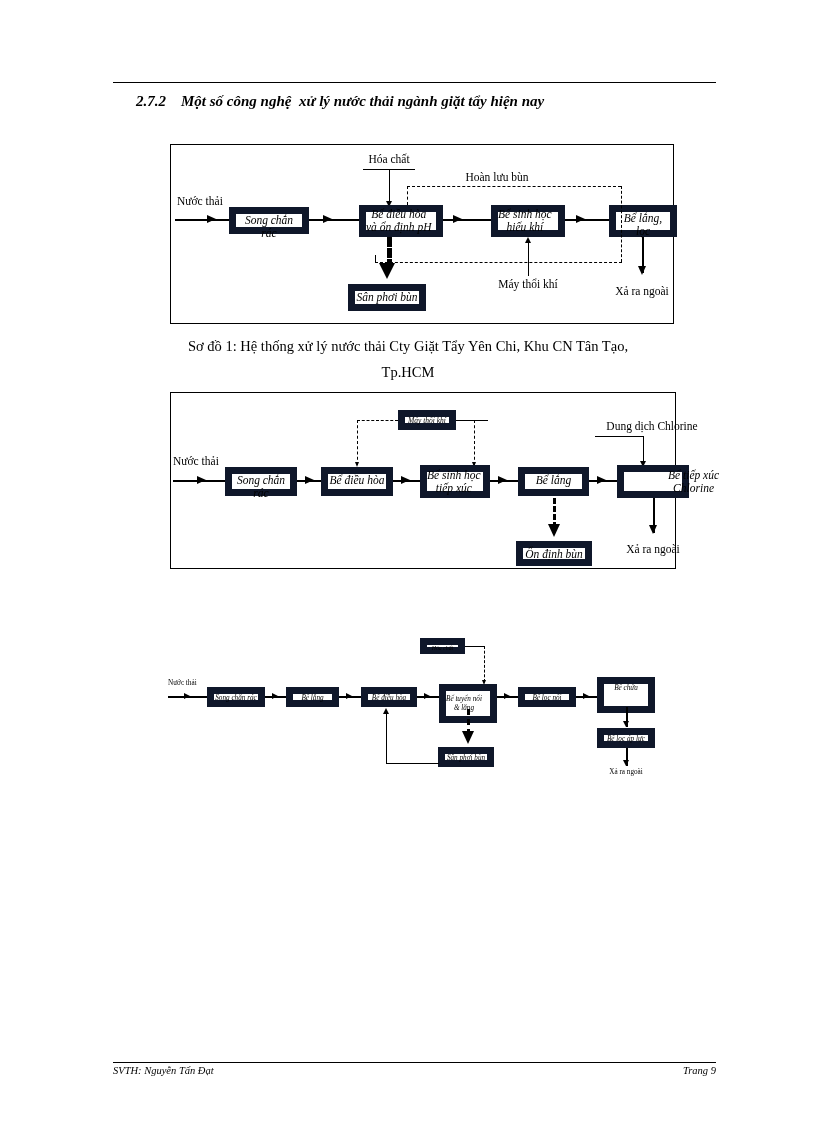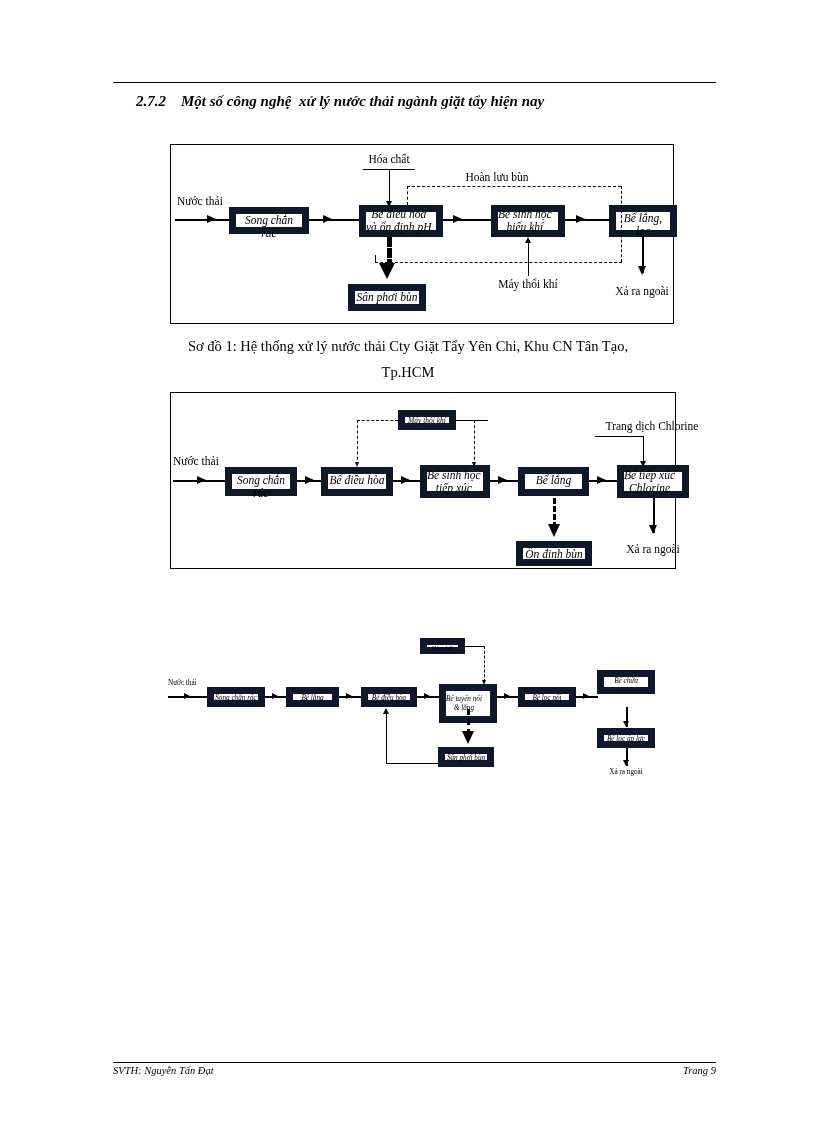--- a/index.html
+++ b/index.html
@@ -188,26 +188,26 @@
       </div>
     <div class="hline" style="left:319px;top:87px;width:29px;"></div>
     <div class="ar r" style="left:327px;top:83px;"></div>
 
     <div class="box" style="left:347px;top:74px;width:71px;height:29px;">
         <span>Bể lắng</span>
       </div>
     <div class="hline" style="left:418px;top:87px;width:29px;"></div>
     <div class="ar r" style="left:426px;top:83px;"></div>
 
-    <div class="lbl c" style="left:481px;top:27px;">Trang dịch Chlorine</div>
+    <div class="lbl c" style="left:481px;top:27px;">Dung dịch Chlorine</div>
     <div class="hline thin" style="left:424px;top:43px;width:48px;"></div>
     <div class="vline thin" style="left:472px;top:43px;height:27px;"></div>
     <div class="ar d sm" style="left:469px;top:68px;"></div>
 
-    <div class="box" style="left:446px;top:72px;width:72px;height:33px;flex-direction:column;">
+    <div class="box" style="left:446px;top:72px;width:72px;height:33px;flex-direction:column;padding-left:44px;">
         <span style="white-space:pre;">Bể tiếp xúc
 Chlorine</span>
       </div>
 
     <div class="fatdashv s" style="left:382px;top:105px;height:30px;"></div>
     <div class="ar d fat s" style="left:377px;top:131px;"></div>
     <div class="box" style="left:345px;top:148px;width:76px;height:25px;">
         <span>Ổn định bùn</span>
       </div>
 
@@ -254,21 +254,21 @@
       </div>
     <div class="hline" style="left:337px;top:64px;width:22px;"></div>
     <div class="ar r sm" style="left:344px;top:61px;"></div>
 
     <div class="box" style="left:358px;top:55px;width:58px;height:20px;">
         <span>Bể lọc nổi</span>
       </div>
     <div class="hline" style="left:416px;top:64px;width:22px;"></div>
     <div class="ar r sm" style="left:423px;top:61px;"></div>
 
-    <div class="box" style="left:437px;top:38px;width:58px;height:24px;">
+    <div class="box" style="left:437px;top:45px;width:58px;height:36px;">
         <span>Bể chứa</span>
       </div>
 
     <div class="vline" style="left:466px;top:75px;height:20px;"></div>
     <div class="ar d sm" style="left:463px;top:89px;"></div>
     <div class="box" style="left:437px;top:96px;width:58px;height:20px;">
         <span>Bể lọc áp lực</span>
       </div>
 
     <div class="vline" style="left:466px;top:116px;height:18px;"></div>

